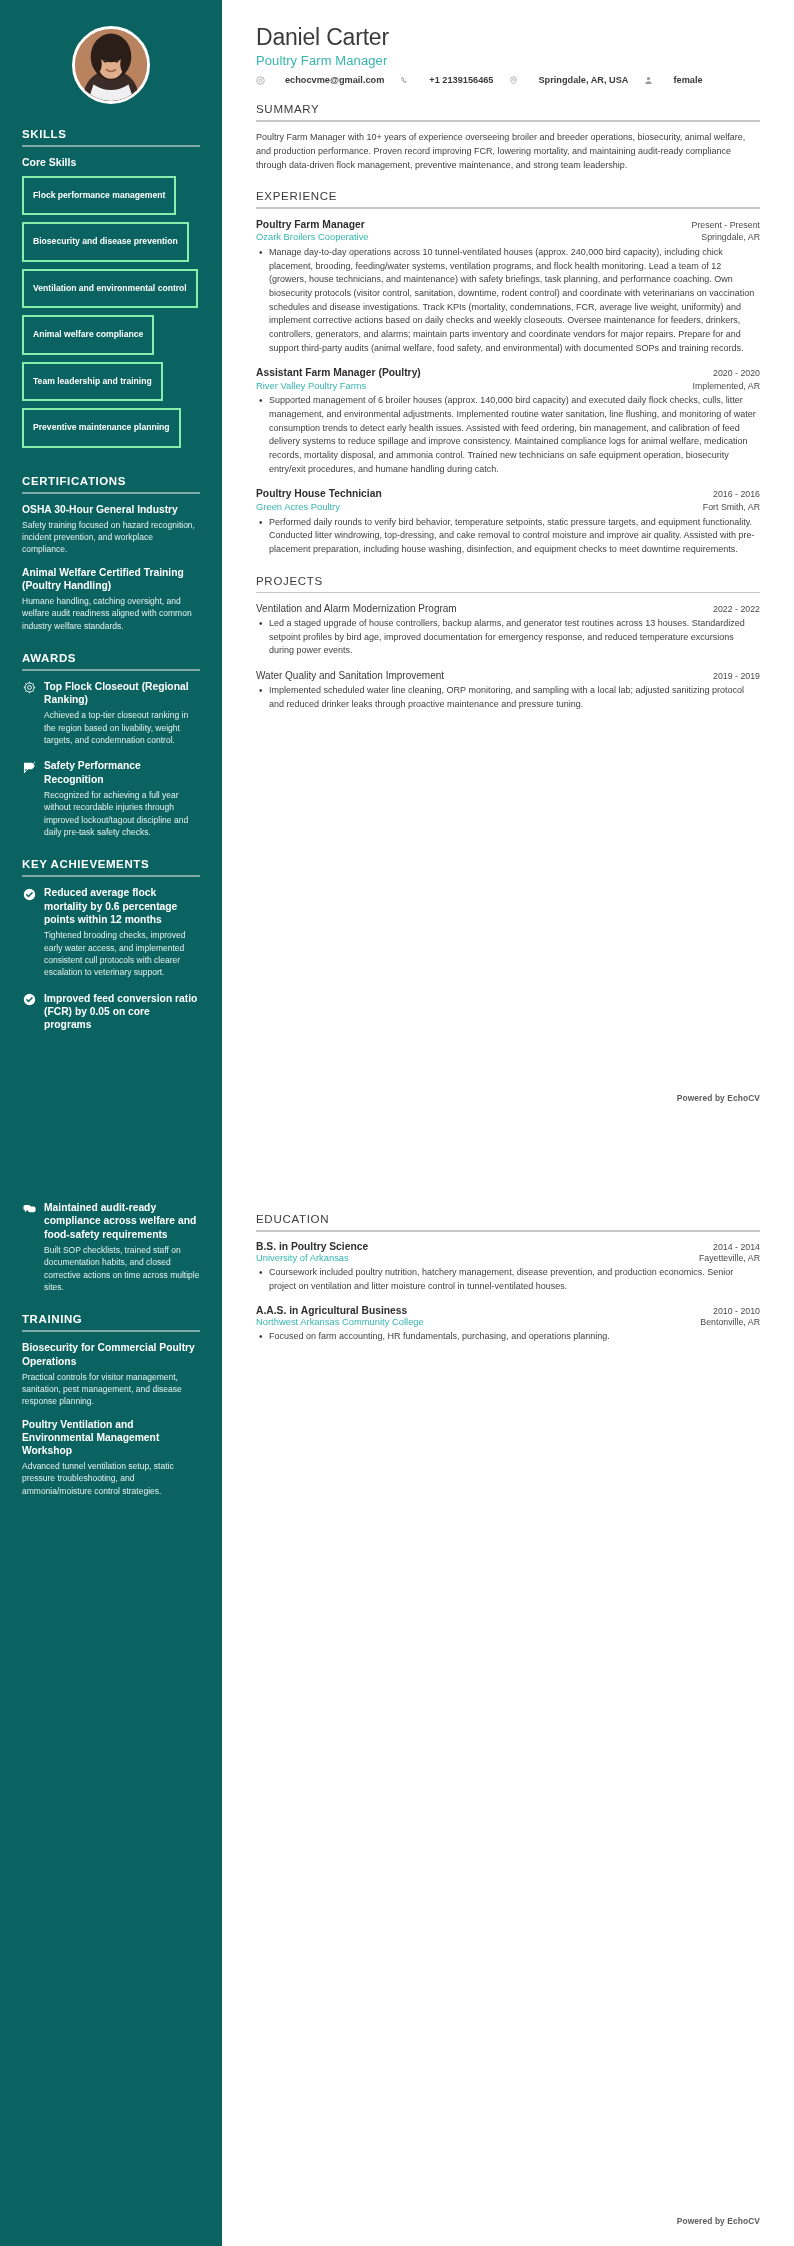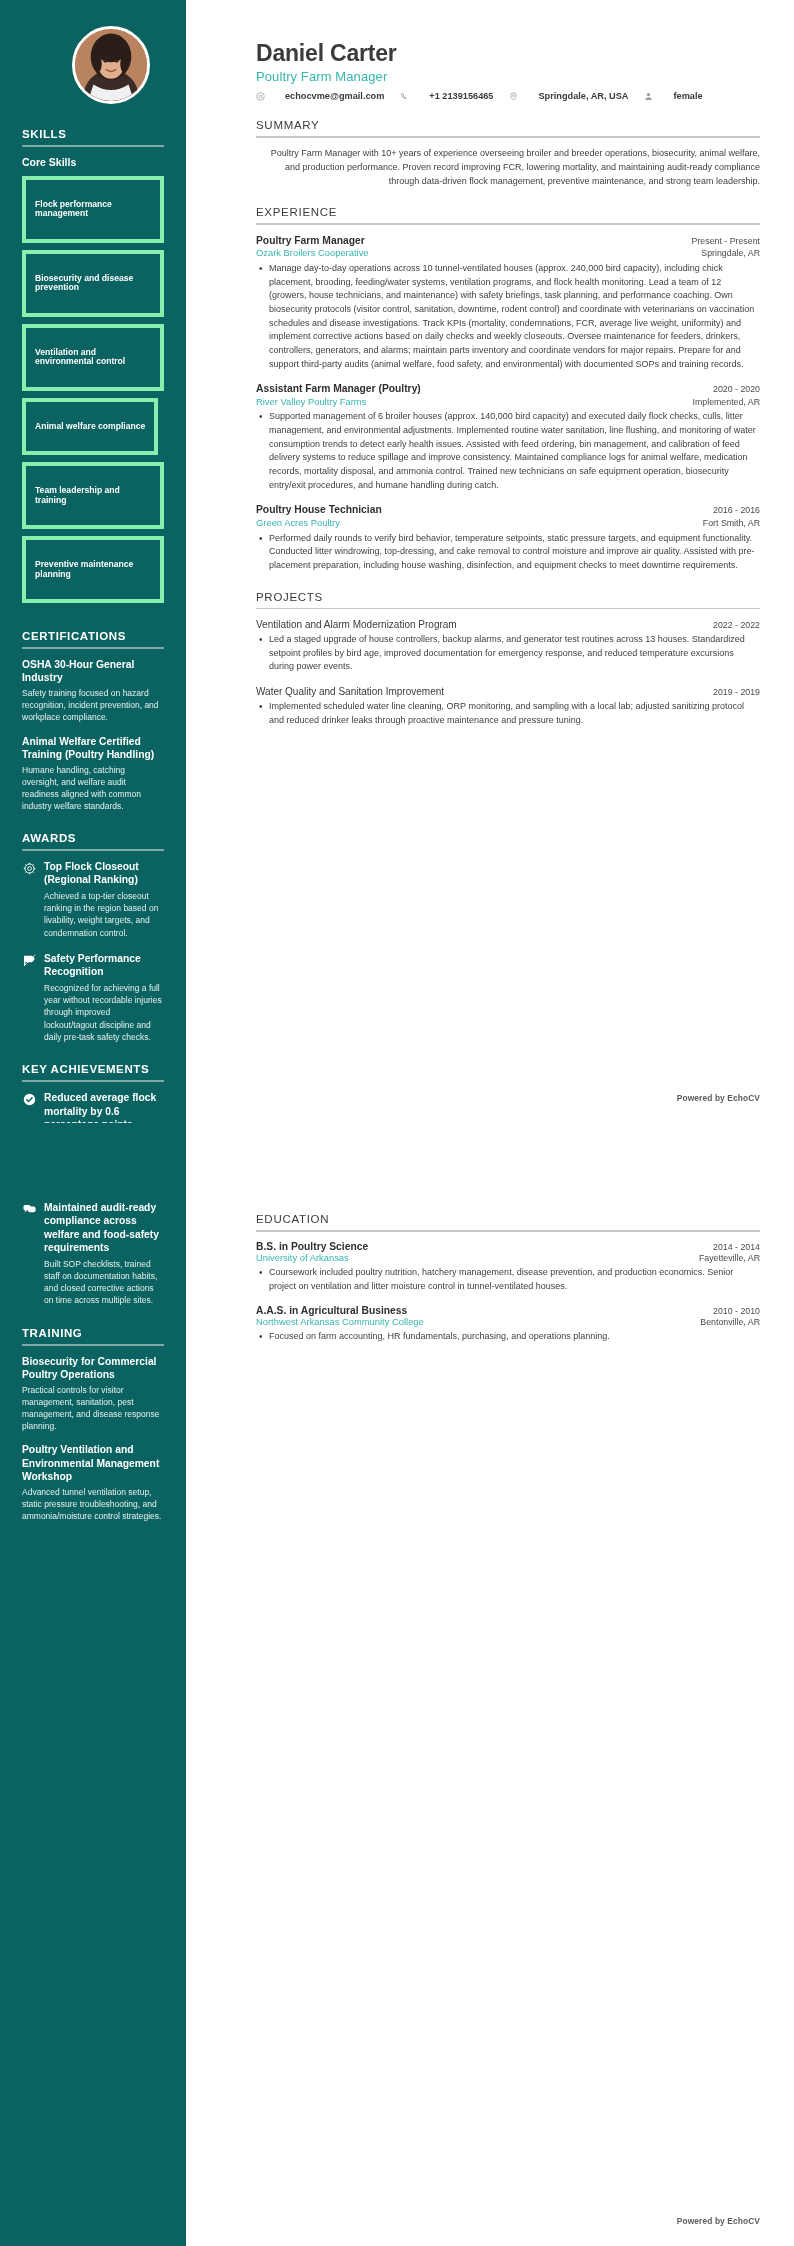--- a/index.html
+++ b/index.html
@@ -12,21 +12,21 @@
   .page {
     position: relative;
     width: 794px;
     height: 1123px;
     background: #ffffff;
     overflow: hidden;
   }
   .sidebar {
     position: absolute;
     left: 0; top: 0; bottom: 0;
-    width: 186px;
+    width: 222px;
     background: #0a6360;
     color: #ffffff;
   }
   .sidebar-inner { padding: 0 22px; }
   .main {
     position: absolute;
     left: 222px; top: 0; right: 0; bottom: 0;
     padding: 0 34px;
   }
 
@@ -37,24 +37,24 @@
     width: 78px; height: 78px;
     border-radius: 50%;
     border: 3px solid #ffffff;
     overflow: hidden;
     background: #c98f72;
   }
   .photo-svg { display:block; width:100%; height:100%; }
 
   .name {
     font-size: 23px;
-    font-weight: bold;
+    font-weight: normal;
     color: #3b3b3b;
     letter-spacing: -0.2px;
-    padding-top: 40px;
+    padding-top: 24px;
     line-height: 1.18;
   }
   .job-title {
     font-size: 13px;
     color: #36b5ae;
     font-weight: normal;
     margin-top: 2px;
     letter-spacing: 0.1px;
   }
   .contact-row {
@@ -81,24 +81,24 @@
     background: #7fa8a6;
     margin-top: 5px;
     margin-bottom: 9px;
   }
   .sb-sub {
     font-size: 10.5px;
     font-weight: bold;
     margin-bottom: 8px;
   }
   .skill-chip {
-    border: 4px solid #86efac;
+    border: 2px solid #86efac;
     font-size: 8.6px;
     font-weight: bold;
-    padding: 20px 9px;
+    padding: 13px 9px;
     margin-bottom: 7px;
     display: inline-block;
     width: auto;
     line-height: 1.1;
   }
   .skill-chip-row { display: block; }
 
   .sb-item { margin-bottom: 11px; }
   .sb-item-title {
     font-size: 10.3px;
@@ -146,21 +146,20 @@
   .sec-rule {
     height: 1.5px;
     background: #c9c9c9;
     margin-top: 5px;
     margin-bottom: 9px;
   }
   .summary-text {
     font-size: 9px;
     line-height: 1.55;
     color: #3f3f3f;
-    text-align: right;
   }
   .entry { margin-bottom: 11px; }
   .entry-line {
     display: flex;
     justify-content: space-between;
     align-items: baseline;
     gap: 10px;
   }
   .entry-title {
     font-size: 10.3px;

